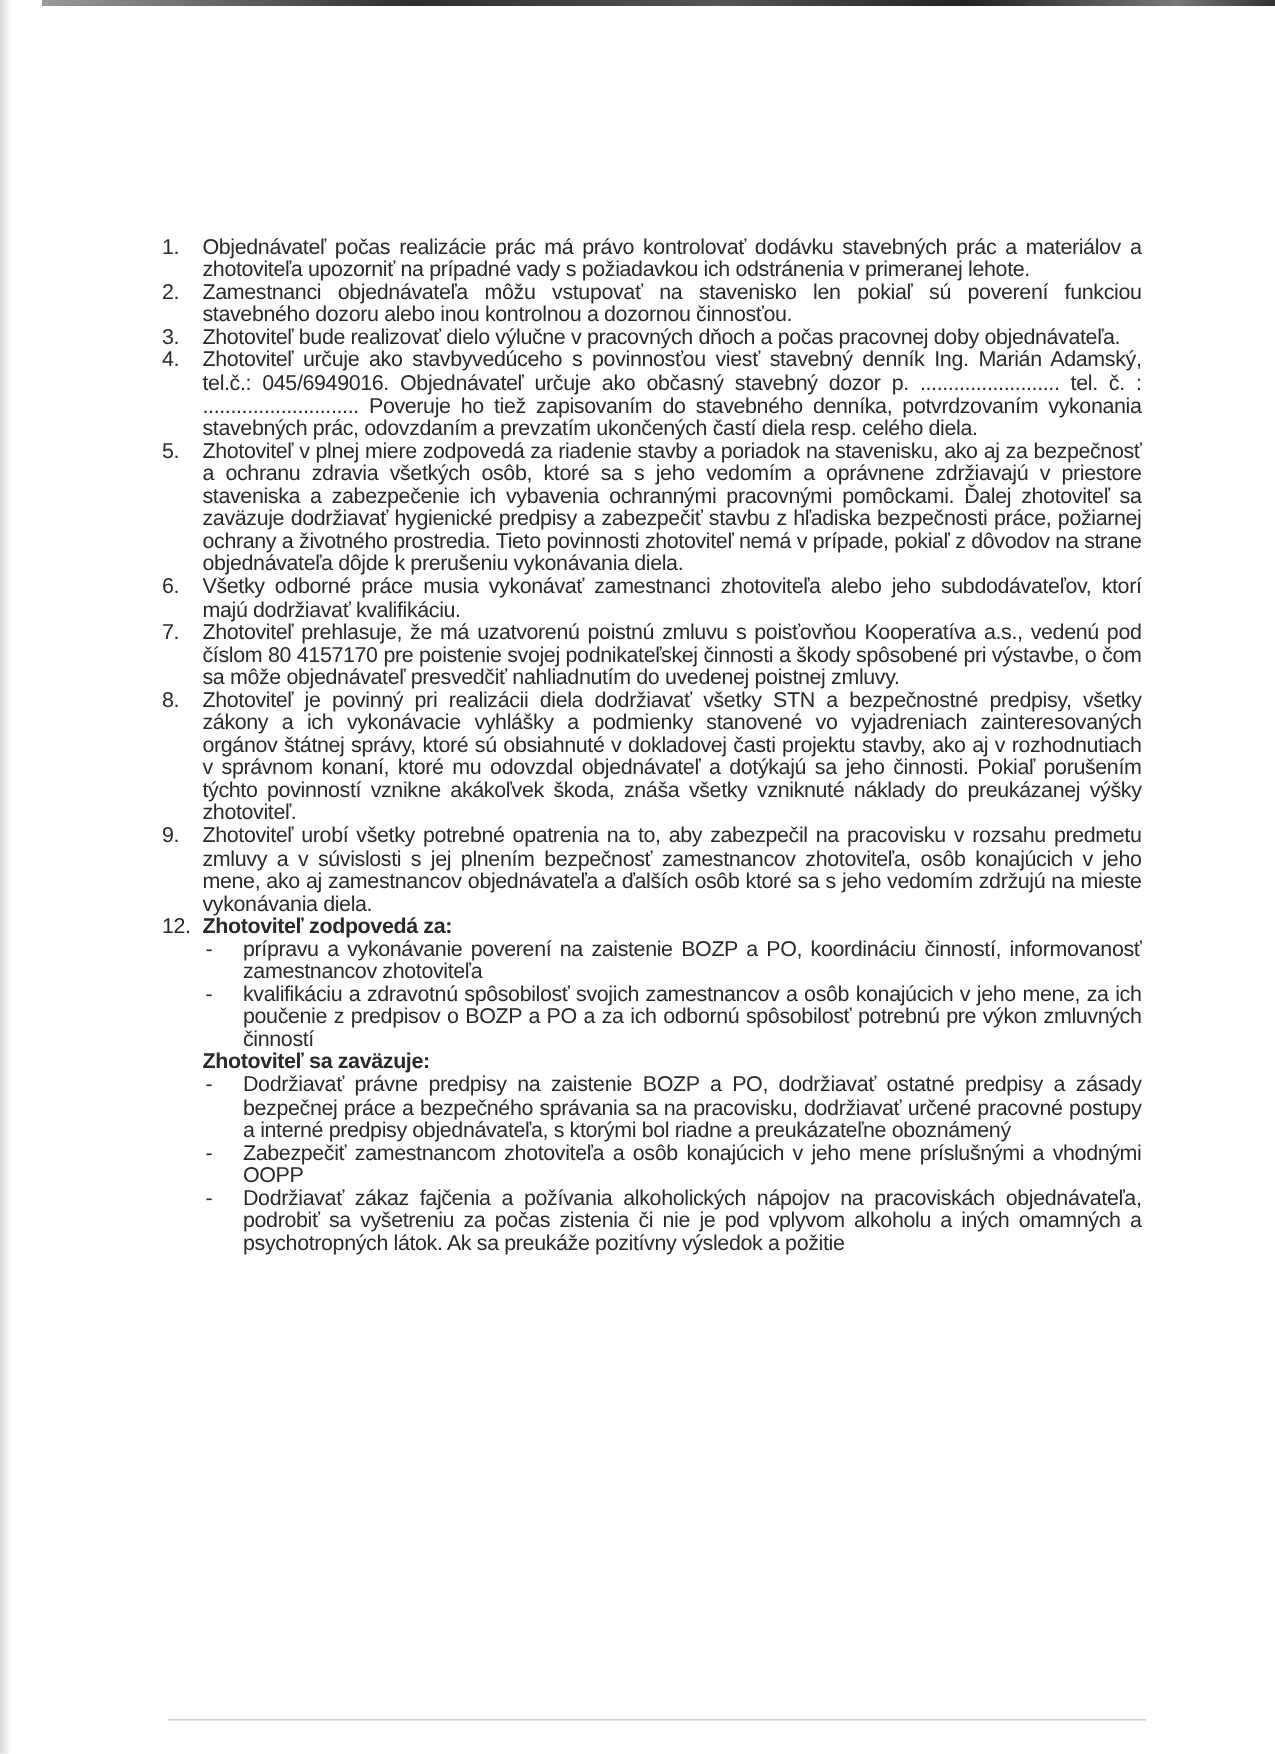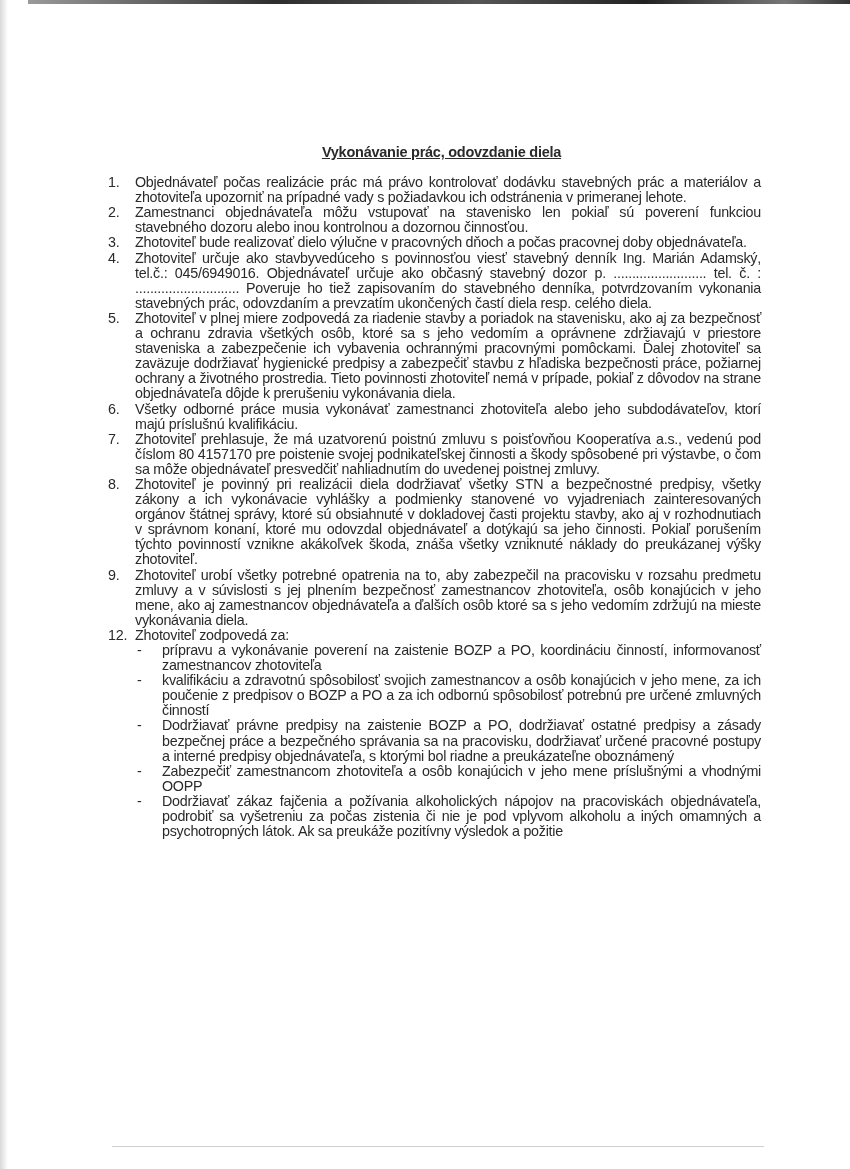--- a/index.html
+++ b/index.html
@@ -17,54 +17,54 @@
   }
   .page {
     position: absolute; left: 108px; top: 143px; width: 653px;
     font-size: 14.3px; line-height: 15.1px; letter-spacing: -0.25px;
   }
   .heading-num { text-align: center; font-weight: bold; font-size: 14.5px; margin-left: 14px; }
   .heading-title { text-align: center; font-weight: bold; font-size: 14.5px; text-decoration: underline; margin: 2px 0 0 14px; }
   ol.clauses { list-style: none; margin: 15px 0 0 0; padding: 0; }
   ol.clauses > li { position: relative; padding-left: 27px; text-align: justify; }
   .num { position: absolute; left: 0; top: 0; }
-  .subintro { text-align: left; }
+  .subintro { text-align: left; font-weight: bold; }
   ul.dash { list-style: none; margin: 0; padding: 0; }
   ul.dash > li { position: relative; padding-left: 27px; text-align: justify; }
   .dash-mark { position: absolute; left: 2px; top: 0; }
   .footer-line {
     position: absolute; left: 112px; top: 1146px; width: 652px; height: 1px; background: #cfcfcf;
   }
 </style>
 </head>
 <body>
 
 <div class="scan-top"></div>
 <div class="scan-left"></div>
 
 <div class="page">
-  <div class="heading-title">Vykonávanie prác, odovzdanie diela</div>
 
   <ol class="clauses">
     <li><span class="num">1.</span><span>Objednávateľ počas realizácie prác má právo kontrolovať dodávku stavebných prác a materiálov a zhotoviteľa upozorniť na prípadné vady s požiadavkou ich odstránenia v primeranej lehote.</span></li>
     <li><span class="num">2.</span><span>Zamestnanci objednávateľa môžu vstupovať na stavenisko len pokiaľ sú poverení funkciou stavebného dozoru alebo inou kontrolnou a dozornou činnosťou.</span></li>
     <li><span class="num">3.</span><span>Zhotoviteľ bude realizovať dielo výlučne v pracovných dňoch a počas pracovnej doby objednávateľa.</span></li>
     <li><span class="num">4.</span><span>Zhotoviteľ určuje ako stavbyvedúceho s povinnosťou viesť stavebný denník Ing. Marián Adamský, tel.č.: 045/6949016. Objednávateľ určuje ako občasný stavebný dozor p. ......................... tel. č. : ............................ Poveruje ho tiež zapisovaním do stavebného denníka, potvrdzovaním vykonania stavebných prác, odovzdaním a prevzatím ukončených častí diela resp. celého diela.</span></li>
     <li><span class="num">5.</span><span>Zhotoviteľ v plnej miere zodpovedá za riadenie stavby a poriadok na stavenisku, ako aj za bezpečnosť a ochranu zdravia všetkých osôb, ktoré sa s jeho vedomím a oprávnene zdržiavajú v priestore staveniska a zabezpečenie ich vybavenia ochrannými pracovnými pomôckami. Ďalej zhotoviteľ sa zaväzuje dodržiavať hygienické predpisy a zabezpečiť stavbu z hľadiska bezpečnosti práce, požiarnej ochrany a životného prostredia. Tieto povinnosti zhotoviteľ nemá v prípade, pokiaľ z dôvodov na strane objednávateľa dôjde k prerušeniu vykonávania diela.</span></li>
-    <li><span class="num">6.</span><span>Všetky odborné práce musia vykonávať zamestnanci zhotoviteľa alebo jeho subdodávateľov, ktorí majú príslušnú kvalifikáciu.</span></li>
+    <li><span class="num">6.</span><span>Všetky odborné práce musia vykonávať zamestnanci zhotoviteľa alebo jeho subdodávateľov, ktorí majú dodržiavať kvalifikáciu.</span></li>
     <li><span class="num">7.</span><span>Zhotoviteľ prehlasuje, že má uzatvorenú poistnú zmluvu s poisťovňou Kooperatíva a.s., vedenú pod číslom 80 4157170 pre poistenie svojej podnikateľskej činnosti a škody spôsobené pri výstavbe, o čom  sa môže objednávateľ presvedčiť nahliadnutím do uvedenej poistnej zmluvy.</span></li>
     <li><span class="num">8.</span><span>Zhotoviteľ je povinný pri realizácii diela dodržiavať všetky STN a bezpečnostné predpisy, všetky zákony a ich vykonávacie vyhlášky a podmienky stanovené vo vyjadreniach zainteresovaných orgánov štátnej správy, ktoré sú obsiahnuté v dokladovej časti projektu stavby, ako aj v rozhodnutiach v správnom konaní, ktoré mu odovzdal objednávateľ a dotýkajú sa jeho činnosti. Pokiaľ porušením týchto povinností vznikne akákoľvek škoda, znáša všetky vzniknuté náklady do preukázanej výšky zhotoviteľ.</span></li>
     <li><span class="num">9.</span><span>Zhotoviteľ urobí všetky potrebné opatrenia na to, aby zabezpečil na pracovisku v rozsahu predmetu zmluvy a v súvislosti s jej plnením bezpečnosť zamestnancov zhotoviteľa, osôb konajúcich v jeho mene, ako aj zamestnancov objednávateľa a ďalších osôb ktoré sa s jeho vedomím zdržujú na mieste vykonávania diela.</span></li>
     <li>
       <span class="num">12.</span>
       <div class="subintro">Zhotoviteľ  zodpovedá za:</div>
       <ul class="dash">
         <li><span class="dash-mark">-</span><span>prípravu a vykonávanie poverení na zaistenie BOZP a PO, koordináciu činností, informovanosť zamestnancov zhotoviteľa</span></li>
-        <li><span class="dash-mark">-</span><span>kvalifikáciu a zdravotnú spôsobilosť svojich zamestnancov a osôb konajúcich v jeho mene, za ich poučenie z predpisov o BOZP a PO a za ich odbornú spôsobilosť potrebnú pre určené zmluvných činností</span></li>
+        <li><span class="dash-mark">-</span><span>kvalifikáciu a zdravotnú spôsobilosť svojich zamestnancov a osôb konajúcich v jeho mene, za ich poučenie z predpisov o BOZP a PO a za ich odbornú spôsobilosť potrebnú pre výkon zmluvných činností</span></li>
       </ul>
+      <div class="subintro">Zhotoviteľ sa zaväzuje:</div>
       <ul class="dash">
         <li><span class="dash-mark">-</span><span>Dodržiavať právne predpisy na zaistenie BOZP a PO, dodržiavať ostatné predpisy a zásady bezpečnej práce a bezpečného správania sa na pracovisku, dodržiavať určené pracovné postupy a interné predpisy objednávateľa, s ktorými bol riadne a preukázateľne oboznámený</span></li>
         <li><span class="dash-mark">-</span><span>Zabezpečiť zamestnancom zhotoviteľa a osôb konajúcich v jeho mene príslušnými a vhodnými OOPP</span></li>
         <li><span class="dash-mark">-</span><span>Dodržiavať zákaz fajčenia a požívania alkoholických nápojov na pracoviskách objednávateľa, podrobiť sa vyšetreniu za počas zistenia či nie je pod vplyvom alkoholu a iných omamných a psychotropných látok. Ak sa preukáže pozitívny výsledok a požitie</span></li>
       </ul>
     </li>
   </ol>
 </div>
 
 <div class="footer-line"></div>

